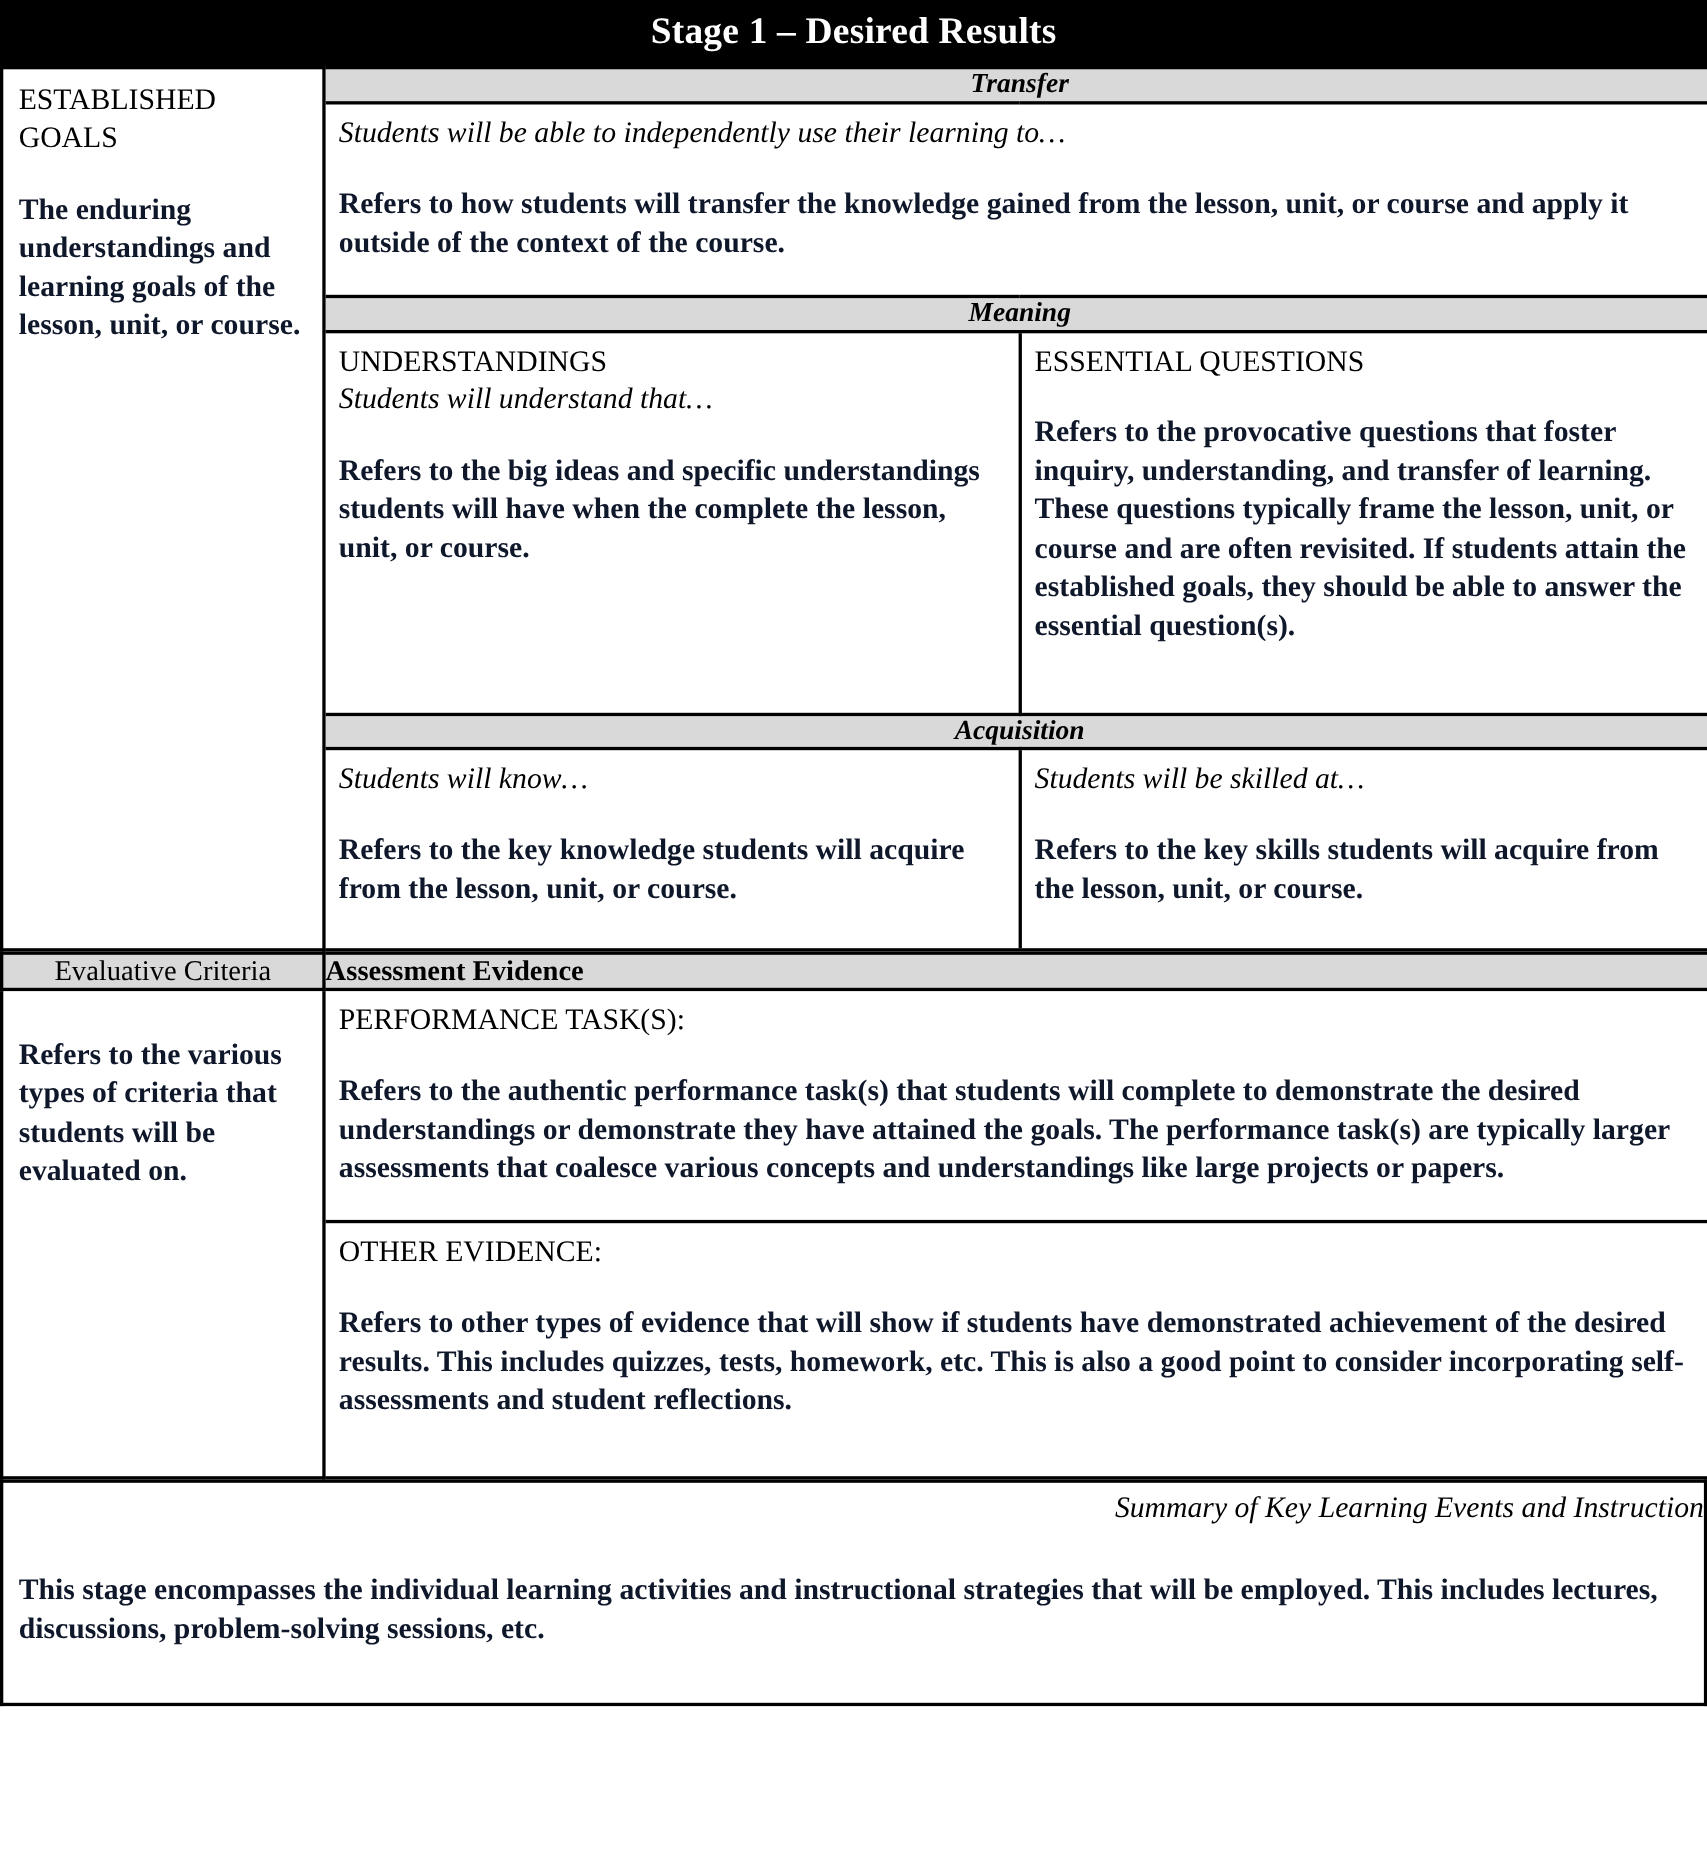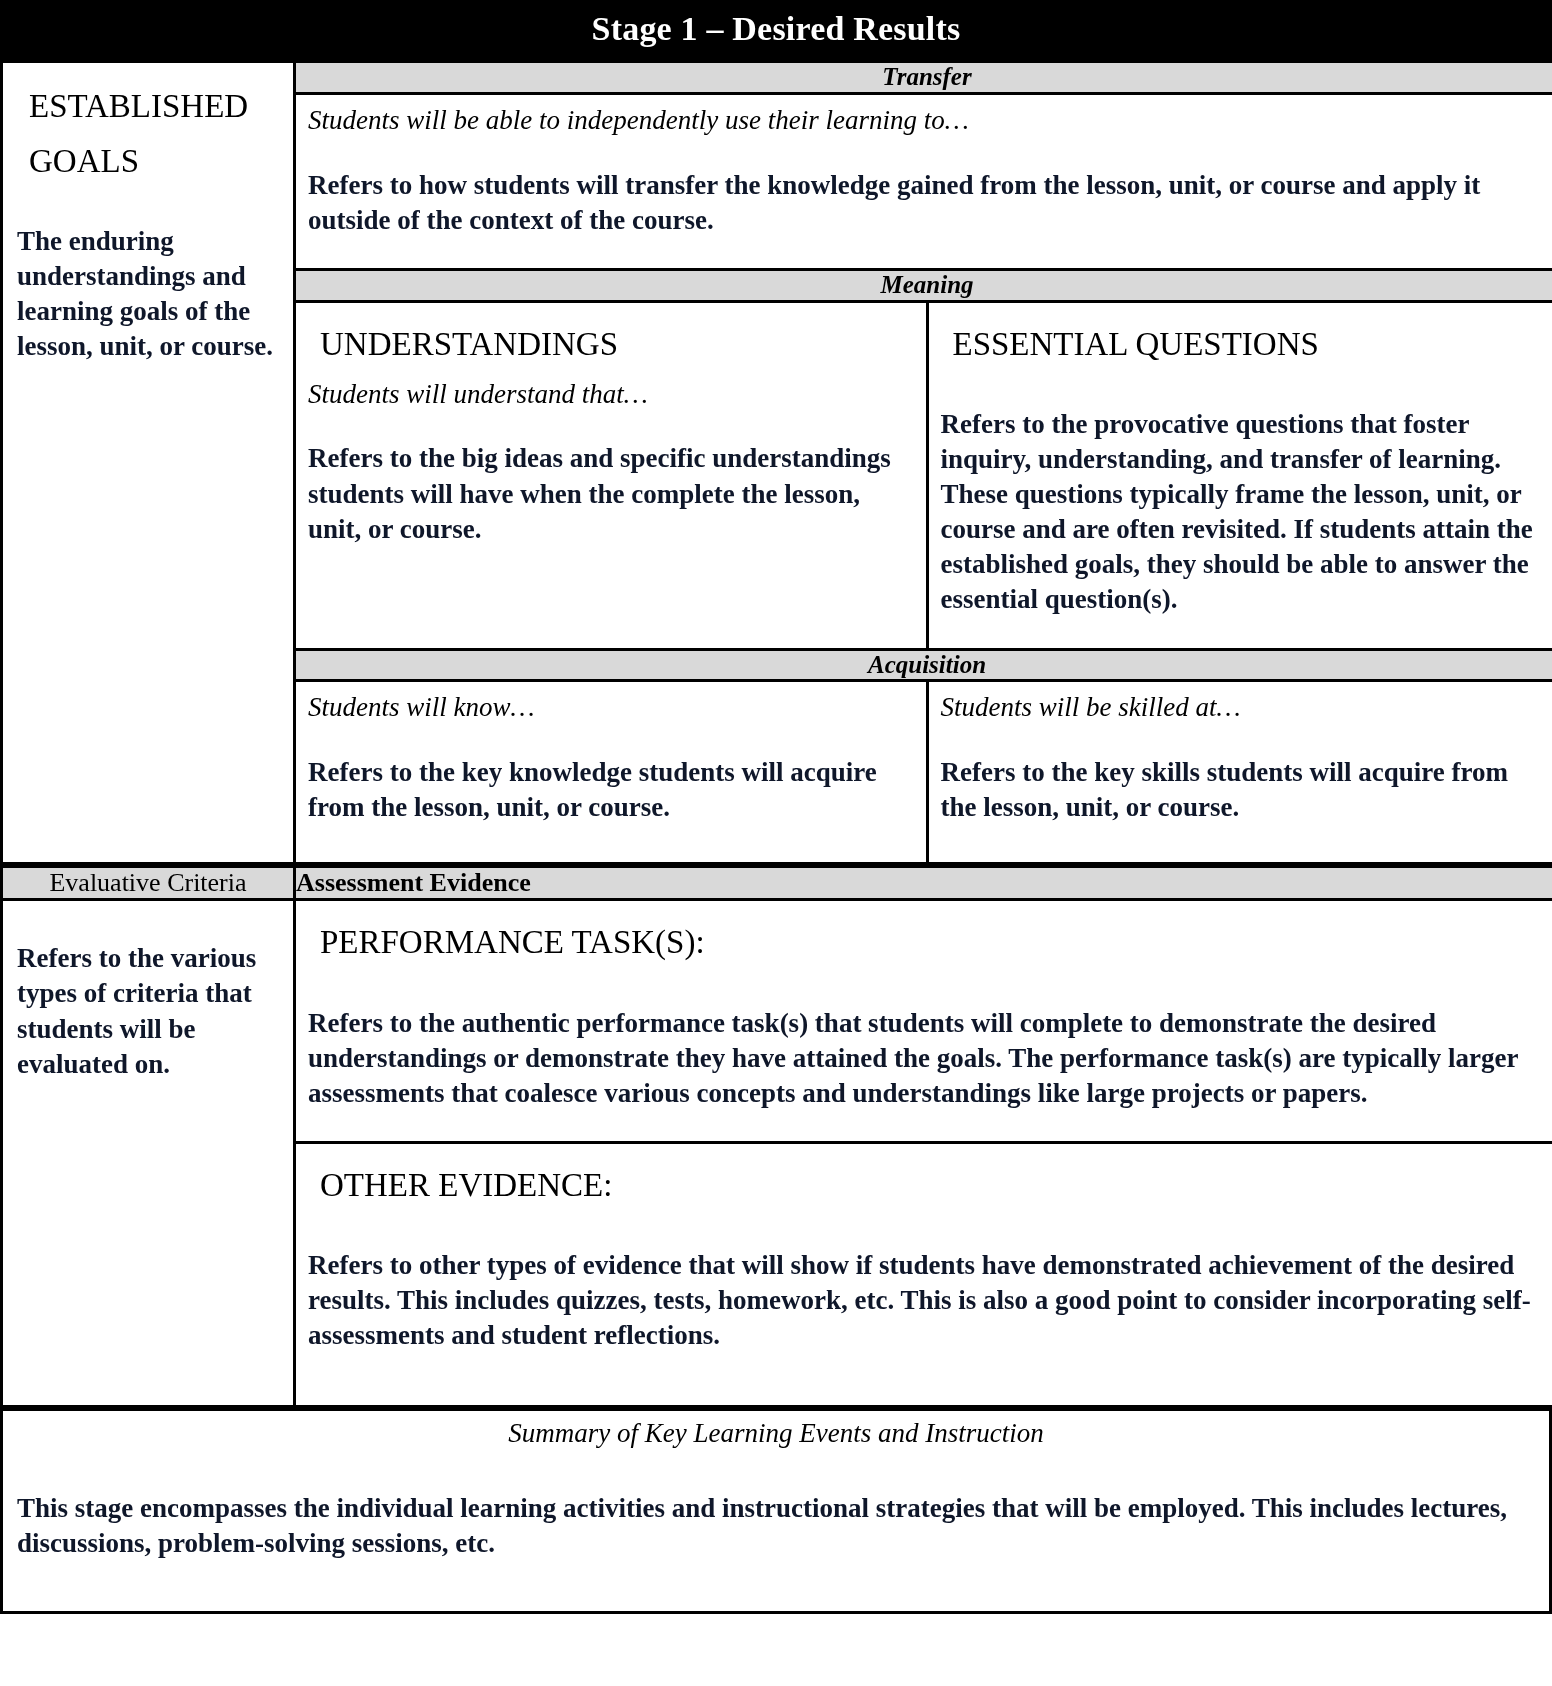--- a/index.html
+++ b/index.html
@@ -71,23 +71,23 @@
   }
 
   
   .cell {
     padding: 8px 12px 12px 12px;
   }
   .goals-cell {
     padding: 10px 12px 12px 14px;
   }
   .plain {
-    font-size: 33px;
+    font-size: 27px;
     line-height: 1.28;
-    margin: 12px;
+    margin: 0;
   }
   .plain-ital {
     font-size: 27px;
     font-style: italic;
     line-height: 1.28;
     margin: 0;
   }
   .red {
     color: #0f172a;
     font-weight: bold;
@@ -112,21 +112,21 @@
     border: 3px solid #000000;
     vertical-align: top;
     padding: 0;
   }
   .nested td.nb-top    { border-top: none; }
   .nested td.nb-left   { border-left: none; }
   .nested td.nb-right  { border-right: none; }
   .nested td.nb-bottom { border-bottom: none; }
 
   .stage3-sub {
-    text-align: center;
+    text-align: right;
     font-style: italic;
     font-size: 27px;
     line-height: 1.25;
     padding: 6px 0 0 0;
     margin: 0;
   }
   .stage3-body {
     padding: 0 18px 20px 14px;
   }
   .tall-b { height: 345px; }

